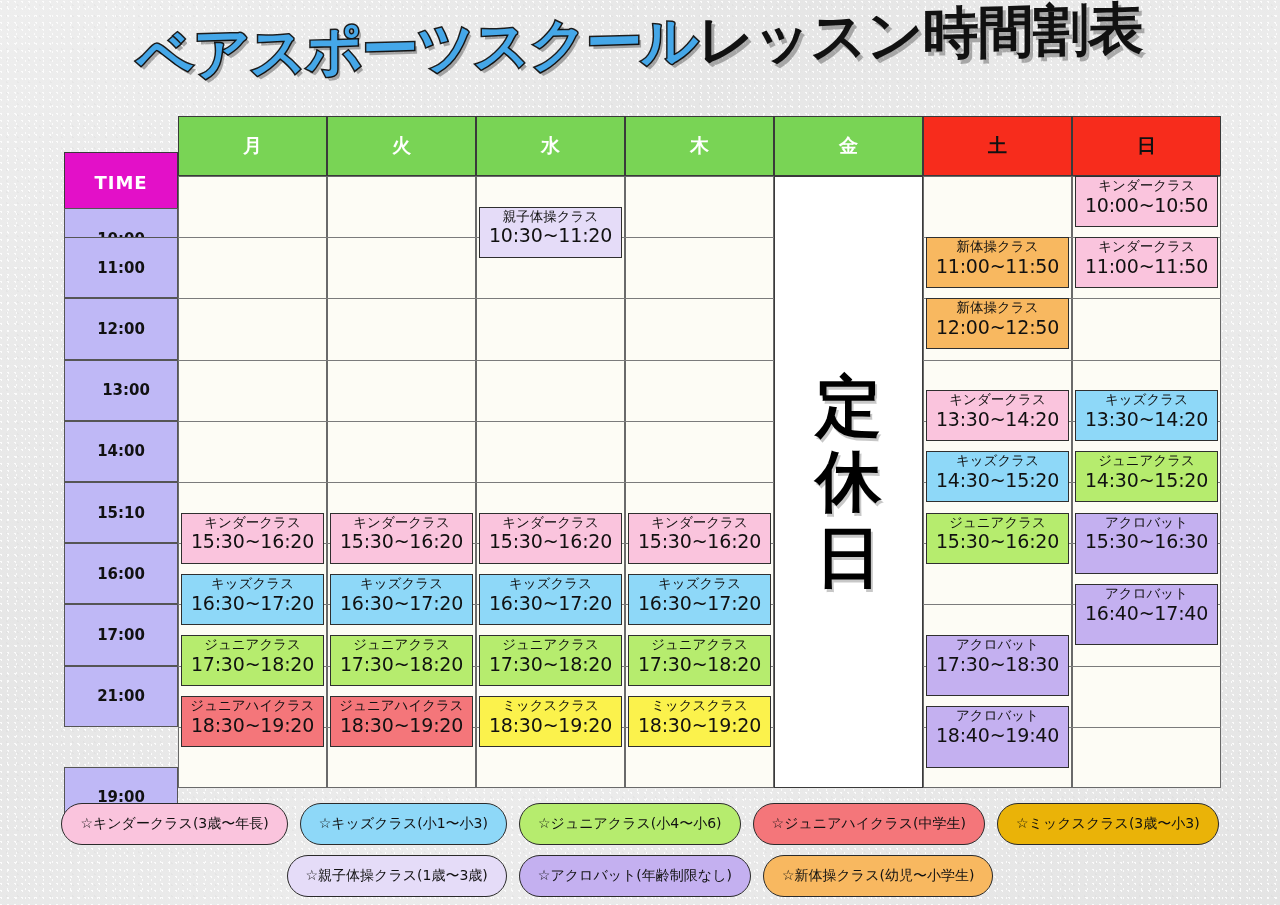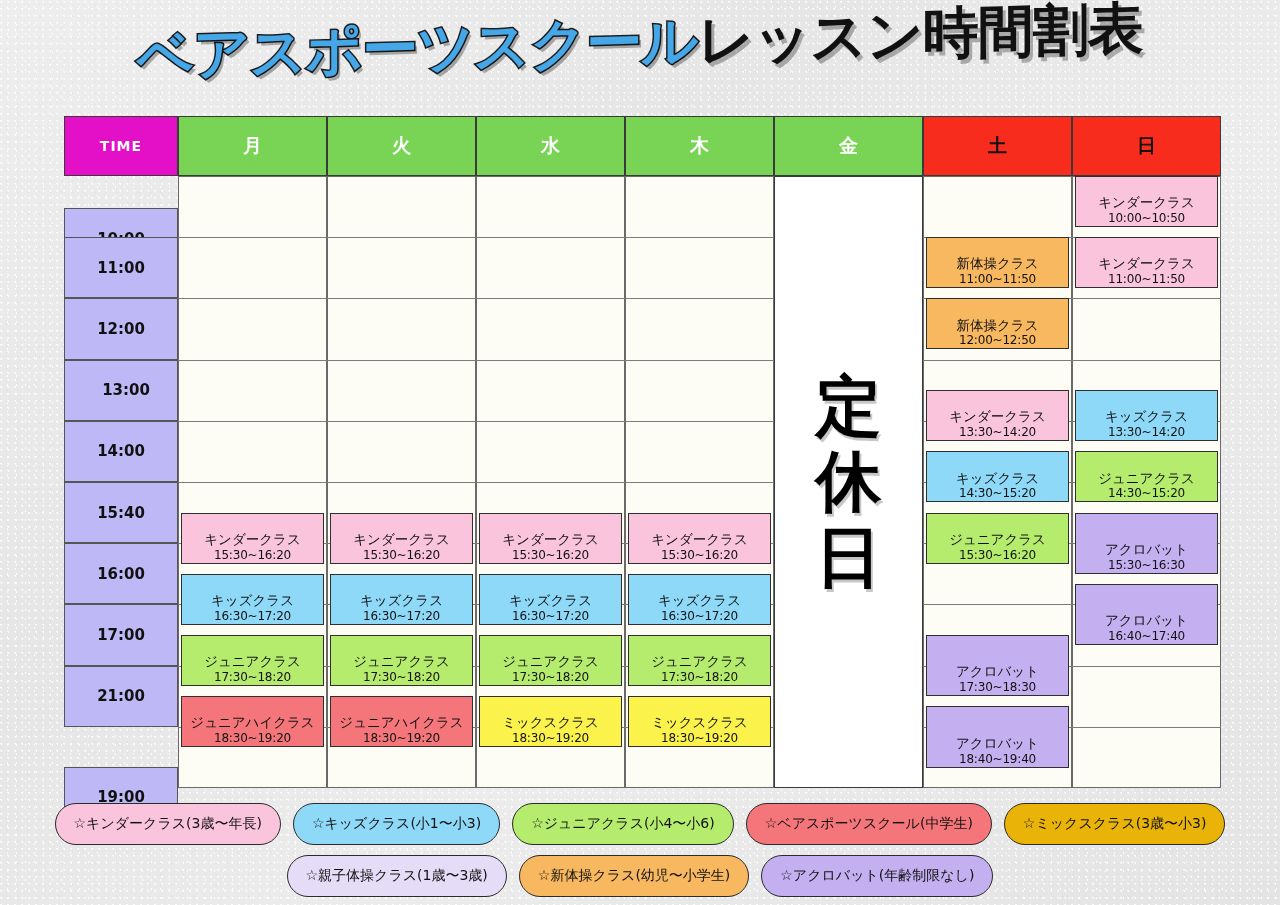--- a/index.html
+++ b/index.html
@@ -54,21 +54,21 @@
   }
   .col-head {
     position: absolute;
     top: 0; height: 60px;
     border: 1.5px solid #3a3a3a;
     display: flex; align-items: center; justify-content: center;
     font-size: 19px; font-weight: 700;
     color: #ffffff;
     font-family: "DejaVu Sans", sans-serif;
   }
-  .col-head.time   { background: #e310c8; letter-spacing: 1px; font-size: 14px; }
+  .col-head.time   { background: #e310c8; letter-spacing: 1px; font-size: 18px; margin-top: 36px; }
   .col-head.green  { background: #79d455; }
   .col-head.red    { background: #f72c1c; color: #111; }
 
   .hour-cell {
     position: absolute;
     left: 0; width: 114px;
     background: #bfb8f6;
     border: 1.5px solid #555;
     display: flex; align-items: center; justify-content: center;
     font-size: 15px; font-weight: 700; color: #111;
@@ -87,27 +87,27 @@
     position: absolute;
     height: 0;
     border-top: 1.2px solid #7b7b7b;
   }
 
   
   .block {
     position: absolute;
     border: 1.6px solid #2f2f2f;
     display: flex; flex-direction: column;
-    align-items: center; justify-content: flex-end;
+    align-items: center; justify-content: flex-start;
     line-height: 1.25;
     color: #111;
     font-family: "DejaVu Sans", sans-serif;
   }
   .block .nm { font-size: 13.5px; }
-  .block .tm { font-size: 12px; letter-spacing: -0.2px; }
+  .block .tm { font-size: 19px; letter-spacing: -0.2px; }
 
   
   .closed {
     position: absolute;
     background: #ffffff;
     border: 1.6px solid #3a3a3a;
     display: flex; flex-direction: column;
     align-items: center; justify-content: center;
     gap: 4px;
   }
@@ -171,30 +171,34 @@
     <div class="rowline" style="left: 114px; width: 1043px; top: 366px;"></div>
     <div class="rowline" style="left: 114px; width: 1043px; top: 427.2px;"></div>
     <div class="rowline" style="left: 114px; width: 1043px; top: 488.4px;"></div>
     <div class="rowline" style="left: 114px; width: 1043px; top: 549.6px;"></div>
     <div class="rowline" style="left: 114px; width: 1043px; top: 610.8px;"></div>
     <div class="hour-cell" style="top: 60px; height: 61.2px; margin-top: 32px;">10:00</div>
     <div class="hour-cell" style="top: 121.2px; height: 61.2px;">11:00</div>
     <div class="hour-cell" style="top: 182.4px; height: 61.2px;">12:00</div>
     <div class="hour-cell" style="top: 243.6px; height: 61.2px; padding-left: 10px;">13:00</div>
     <div class="hour-cell" style="top: 304.8px; height: 61.2px;">14:00</div>
-    <div class="hour-cell" style="top: 366px; height: 61.2px;">15:40</div>
+    <div class="hour-cell" style="top: 366px; height: 61.2px;">15:10</div>
     <div class="hour-cell" style="top: 427.2px; height: 61.2px;">16:00</div>
     <div class="hour-cell" style="top: 488.4px; height: 61.2px;">17:00</div>
     <div class="hour-cell" style="top: 549.6px; height: 61.2px;">21:00</div>
     <div class="hour-cell" style="top: 610.8px; height: 61.2px; margin-top: 40px;">19:00</div>
     <div class="closed" style="left: 710px; width: 149px; top: 60px; height: 612px;">
       <span>定</span>
       <span>休</span>
       <span>日</span>
     </div>
+    <div class="block" style="left: 415px; width: 143px; top: 90.6px; height: 51px; background: rgb(229, 220, 248);">
+      <div class="nm">親子体操クラス</div>
+      <div class="tm">10:30~11:20</div>
+    </div>
     <div class="block" style="left: 117px; width: 143px; top: 396.6px; height: 51px; background: rgb(250, 196, 221);">
       <div class="nm">キンダークラス</div>
       <div class="tm">15:30~16:20</div>
     </div>
     <div class="block" style="left: 117px; width: 143px; top: 457.8px; height: 51px; background: rgb(142, 216, 248);">
       <div class="nm">キッズクラス</div>
       <div class="tm">16:30~17:20</div>
     </div>
     <div class="block" style="left: 117px; width: 143px; top: 519px; height: 51px; background: rgb(182, 236, 110);">
       <div class="nm">ジュニアクラス</div>
@@ -303,20 +307,20 @@
     <div class="block" style="left: 1011px; width: 143px; top: 468px; height: 61.2px; background: rgb(196, 176, 240);">
       <div class="nm">アクロバット</div>
       <div class="tm">16:40~17:40</div>
     </div>
   </div>
 
 <div class="legend r1" id="legend-row-1">
     <div class="pill" style="background: rgb(250, 196, 221);">☆キンダークラス(3歳〜年長)</div>
     <div class="pill" style="background: rgb(142, 216, 248);">☆キッズクラス(小1〜小3)</div>
     <div class="pill" style="background: rgb(182, 236, 110);">☆ジュニアクラス(小4〜小6)</div>
-    <div class="pill" style="background: rgb(244, 118, 122);">☆ベアスポーツスクール(中学生)</div>
+    <div class="pill" style="background: rgb(244, 118, 122);">☆ジュニアハイクラス(中学生)</div>
     <div class="pill" style="background: #eab308;">☆ミックスクラス(3歳〜小3)</div>
   </div>
 <div class="legend r2" id="legend-row-2">
     <div class="pill" style="background: rgb(229, 220, 248);">☆親子体操クラス(1歳〜3歳)</div>
+    <div class="pill" style="background: rgb(196, 176, 240);">☆アクロバット(年齢制限なし)</div>
     <div class="pill" style="background: rgb(248, 184, 96);">☆新体操クラス(幼児〜小学生)</div>
-    <div class="pill" style="background: rgb(196, 176, 240);">☆アクロバット(年齢制限なし)</div>
   </div>
 
 </body></html>

